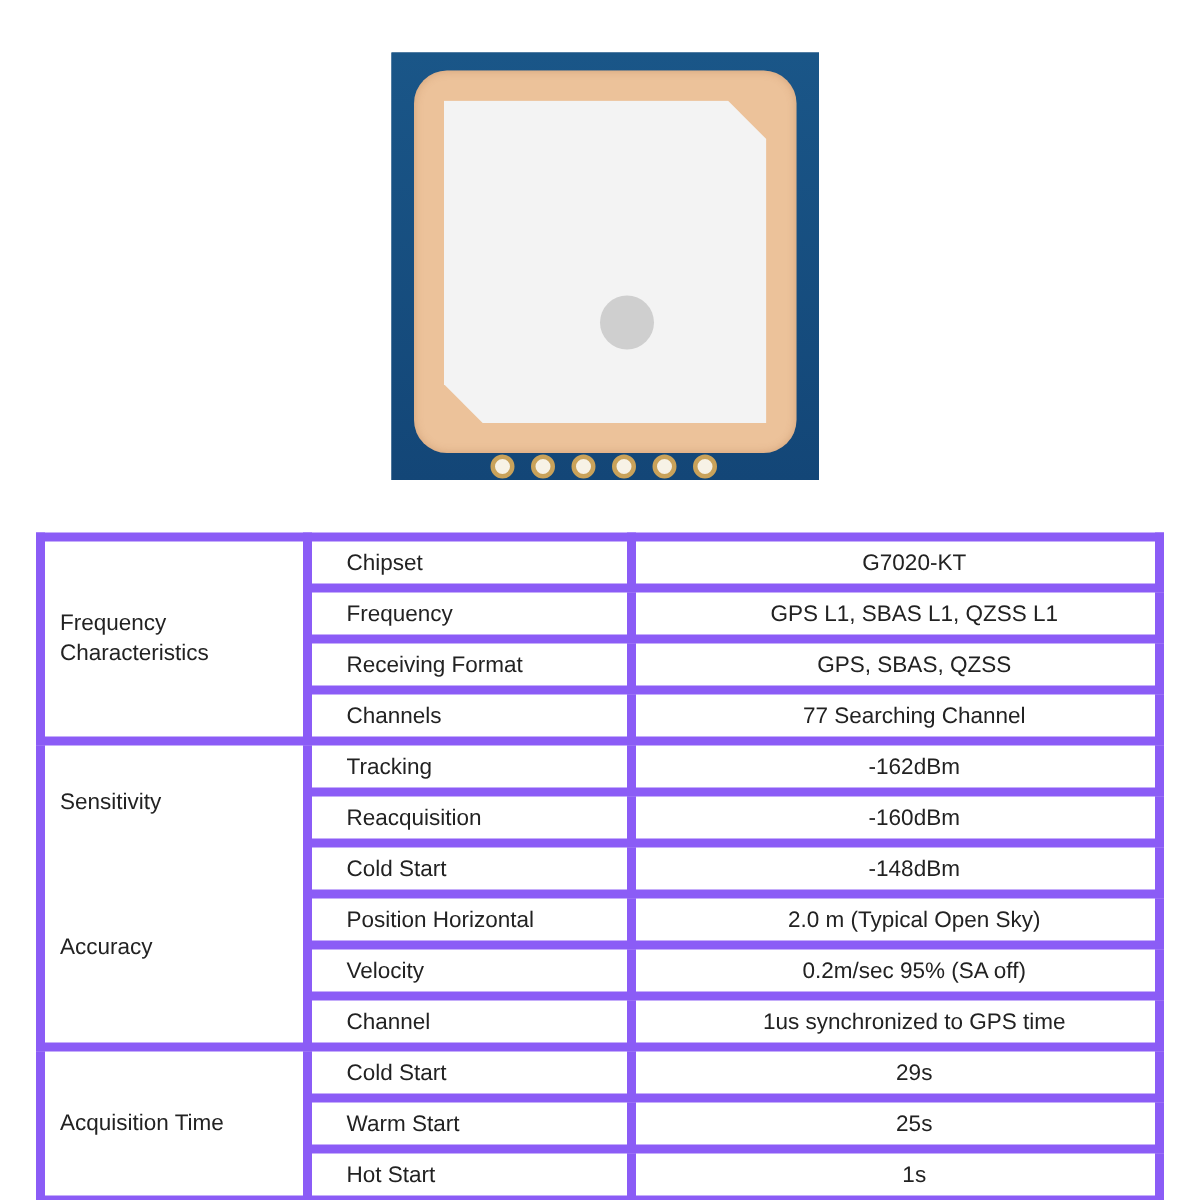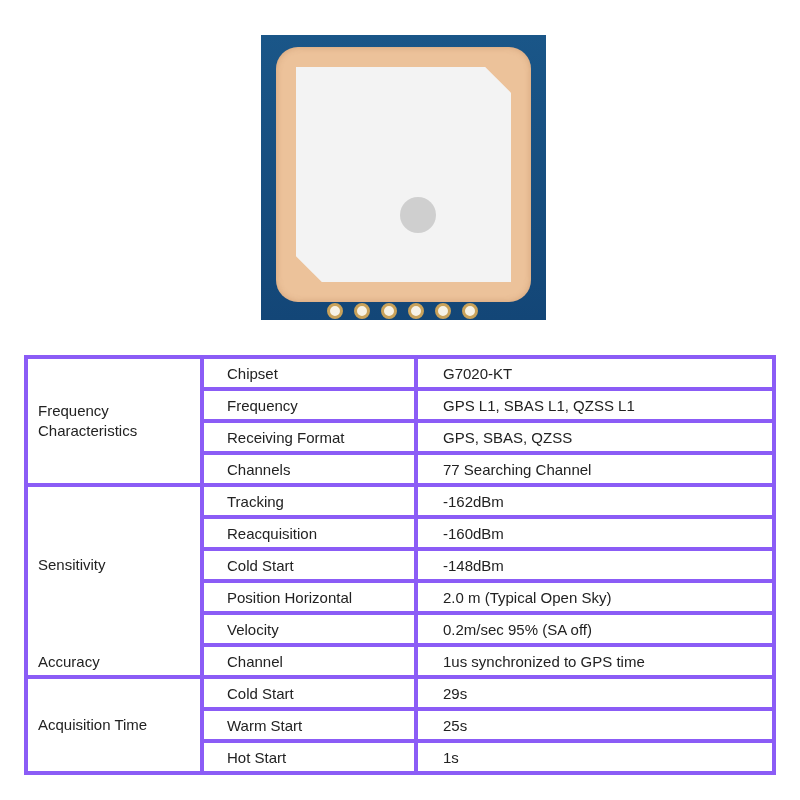--- a/index.html
+++ b/index.html
@@ -7,26 +7,26 @@
   .product { position:absolute; left:261px; top:35px; width:285px; height:285px; background:#174d7e; }
   .pcb-edge { position:absolute; inset:0; background:linear-gradient(180deg,#1a5688 0%,#134677 100%); }
   .patch-frame { position:absolute; left:15px; top:12px; width:255px; height:255px; border-radius:22px; background:#ecc29a; box-shadow: inset 0 0 6px rgba(160,100,60,0.35); }
   .patch-ceramic { position:absolute; left:20px; top:20px; width:215px; height:215px; background:#f3f3f3;
      clip-path: polygon(0 0, 88% 0, 100% 12%, 100% 100%, 12% 100%, 0 88%); }
   .feed-point { position:absolute; left:104px; top:130px; width:36px; height:36px; border-radius:50%; background:#cfcfcf; }
   .pins { position:absolute; left:66px; top:268px; display:flex; gap:11px; }
   .pin { width:10px; height:10px; border-radius:50%; background:#f7f2e6; border:3px solid #c9a25a; }
 
   .spec-table { position:absolute; left:24px; top:355px; width:752px; border-collapse:collapse; border:2px solid #1f5a8c; }
-  .spec-table td { border:4px solid #8b5cf6; height:28px; padding:0; font-size:15px; color:#222; }
+  .spec-table td { border:6px solid #8b5cf6; height:28px; padding:0; font-size:15px; color:#222; }
   .cat { width:162px; color:#1f5a8c; font-size:18px; padding-left:10px !important; vertical-align:middle; line-height:20px; }
   .param { width:187px; padding-left:23px !important; }
-  .val { padding-left:25px !important; }
+  .val { padding-left:25px !important;text-align:center; }
   .cat-split { position:relative; }
-  .cat-split span { position:absolute; left:10px;margin-top:40px; }
+  .cat-split span { position:absolute; left:10px; }
 </style>
 </head>
 <body>
 
 <div class="product">
   <div class="pcb-edge"></div>
   <div class="patch-frame">
     <div class="patch-ceramic">
       <div class="feed-point"></div>
     </div>

